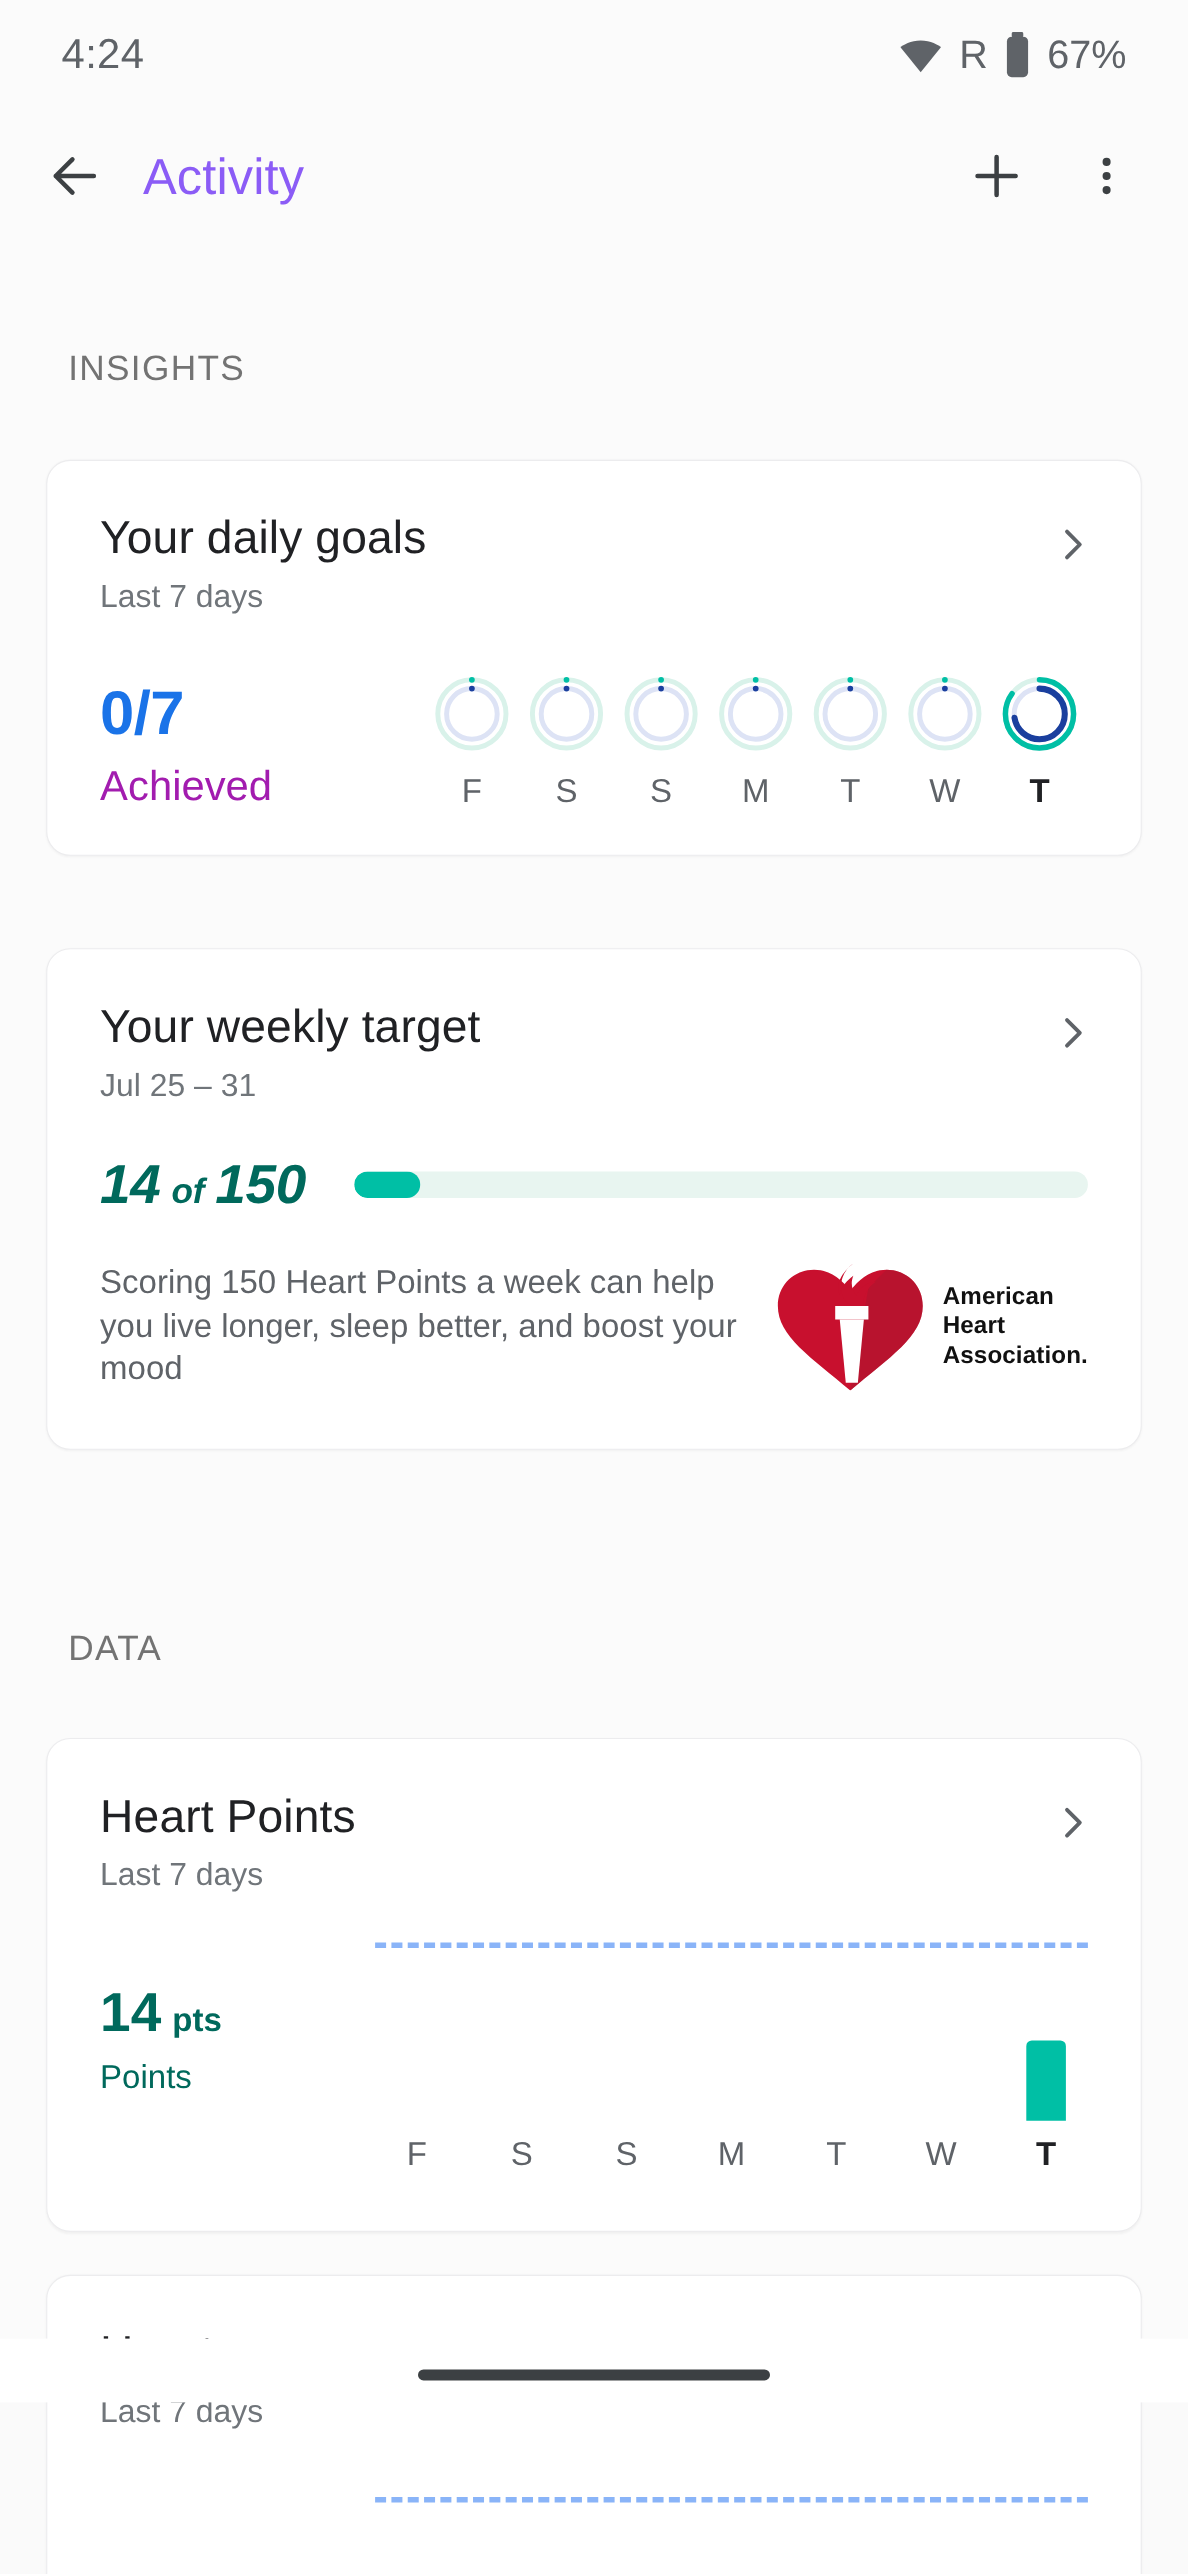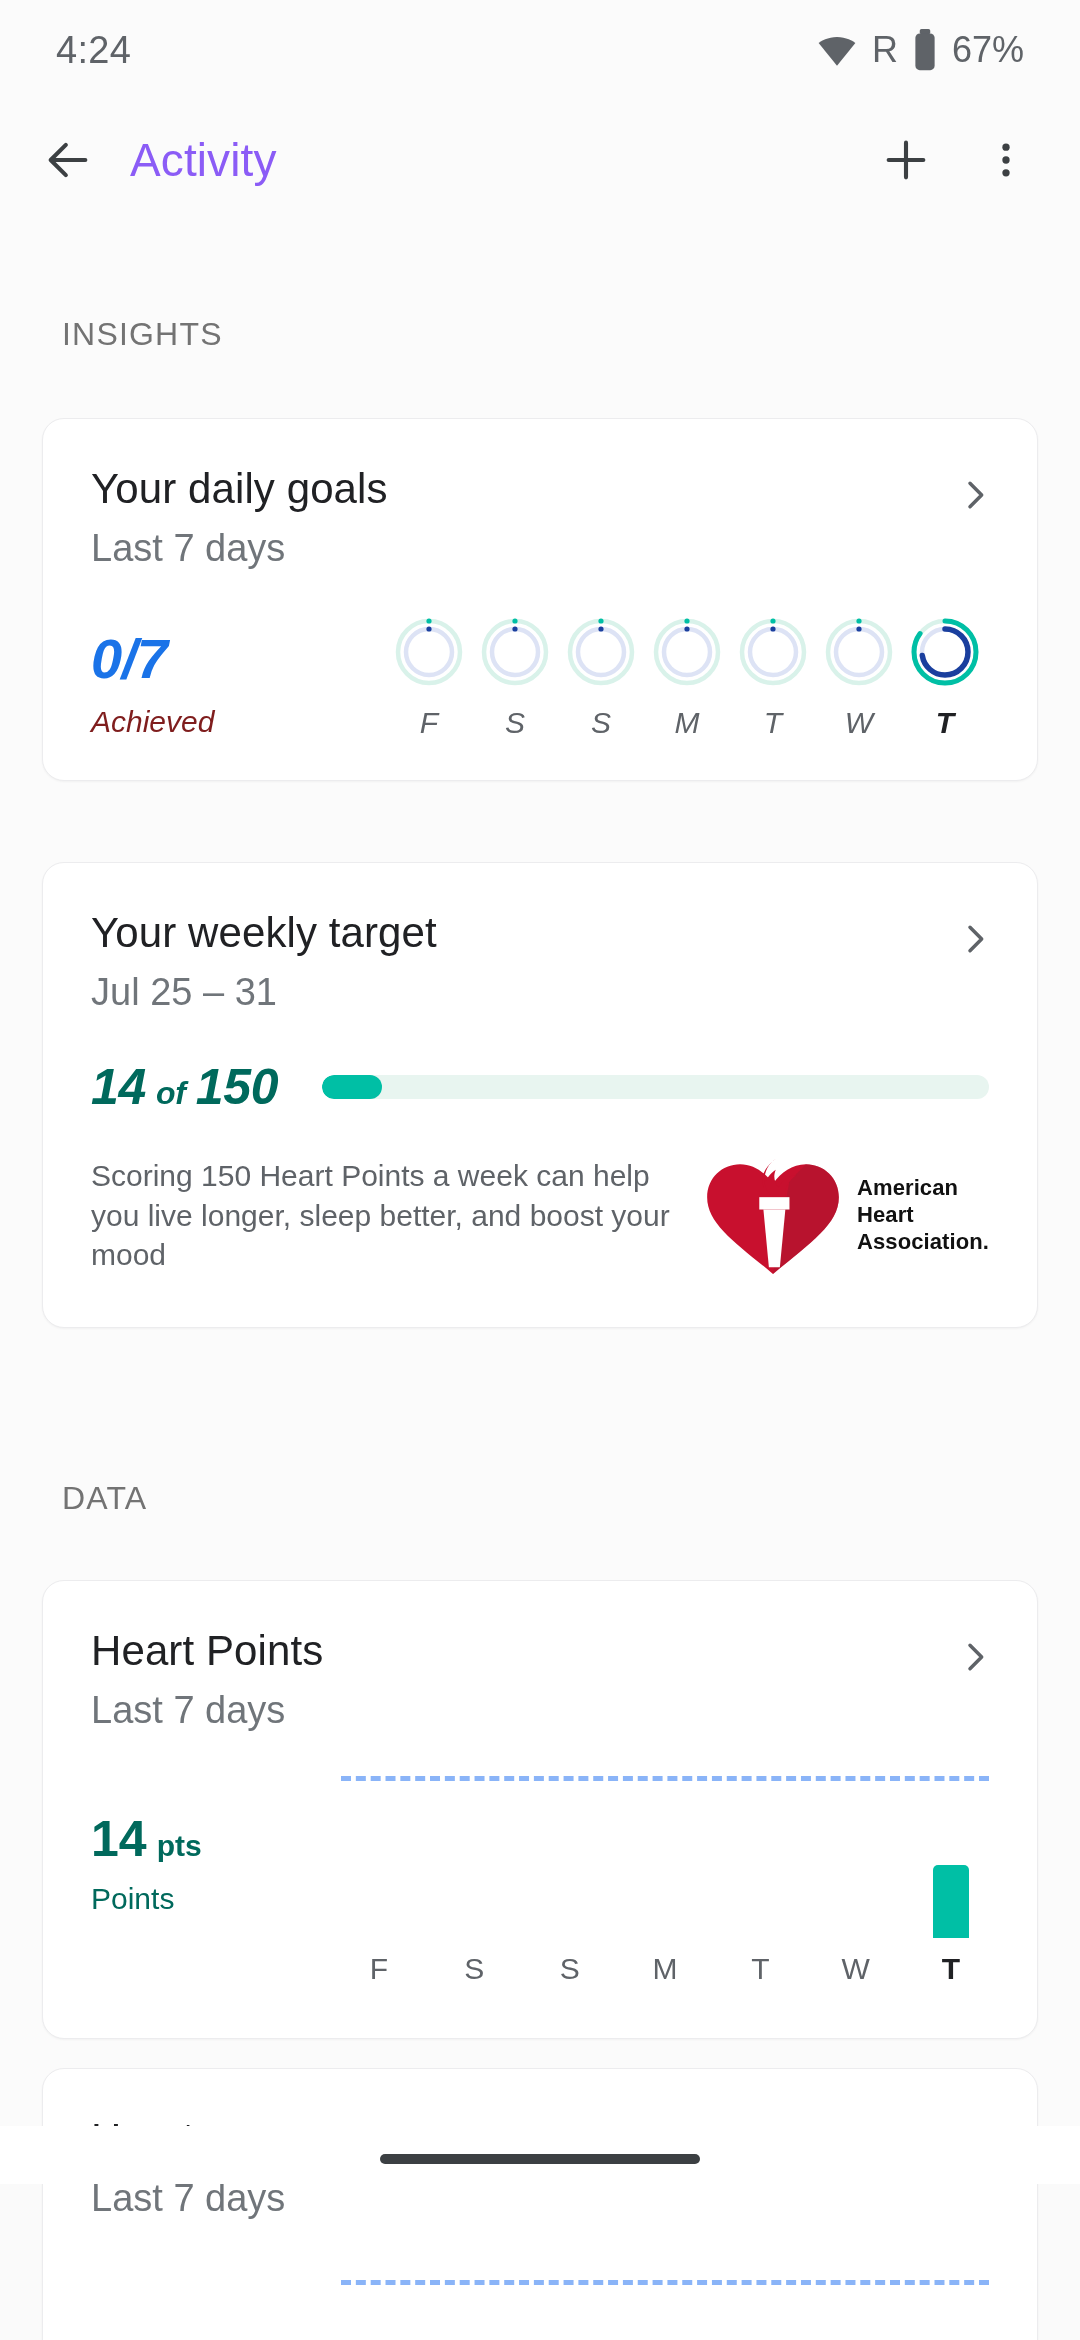--- a/index.html
+++ b/index.html
@@ -49,30 +49,30 @@
   .card {
     position:absolute; left:42px; width:996px;
     background:#FFFFFF; border:1px solid #ECECEE; border-radius:22px;
     box-shadow:0 1px 2px rgba(60,64,67,0.05);
     overflow:hidden;
   }
   .card-title {
     font-size:42px; color:#202124; font-weight:400; letter-spacing:0.1px;
   }
   .card-sub {
-    font-size:38px; color:#70757A; font-weight:400; margin-top:14px;
+    font-size:29px; color:#70757A; font-weight:400; margin-top:14px;
   }
   .card-pad { padding:46px 48px 0 48px; }
   .chev { position:absolute; right:42px; }
 
   
-  .goals-row { display:flex; align-items:center; margin-top:46px; padding:0 48px 40px 48px;font-style:italic; }
+  .goals-row { display:flex; align-items:flex-end; margin-top:46px; padding:0 48px 40px 48px; }
   .goals-left { width:300px; padding-top:14px; }
   .goals-big { font-size:56px; color:#1A73E8; font-weight:700; letter-spacing:-0.5px; line-height:1; }
-  .goals-ach { font-size:30px; color:#7f1d1d; margin-top:18px; font-weight:400; }
+  .goals-ach { font-size:38px; color:#a21caf; margin-top:18px; font-weight:400; }
   .rings { display:flex; flex:1; justify-content:space-between; align-items:flex-start; padding-right:6px; }
   .ring-col { display:flex; flex-direction:column; align-items:center; width:76px; }
   .ring-wrap { width:72px; height:72px; position:relative; }
   .ring-label { font-size:30px; color:#5F6368; margin-top:18px; font-weight:400; }
   .ring-label.today { color:#202124; font-weight:700; }
 
   
   .wt-row { display:flex; align-items:center; margin-top:44px; padding:0 48px;font-style:italic; }
   .wt-num { font-size:50px; color:#00695C; font-weight:700; letter-spacing:-0.3px; white-space:nowrap; }
   .wt-num .of { font-size:32px; font-weight:700; }

